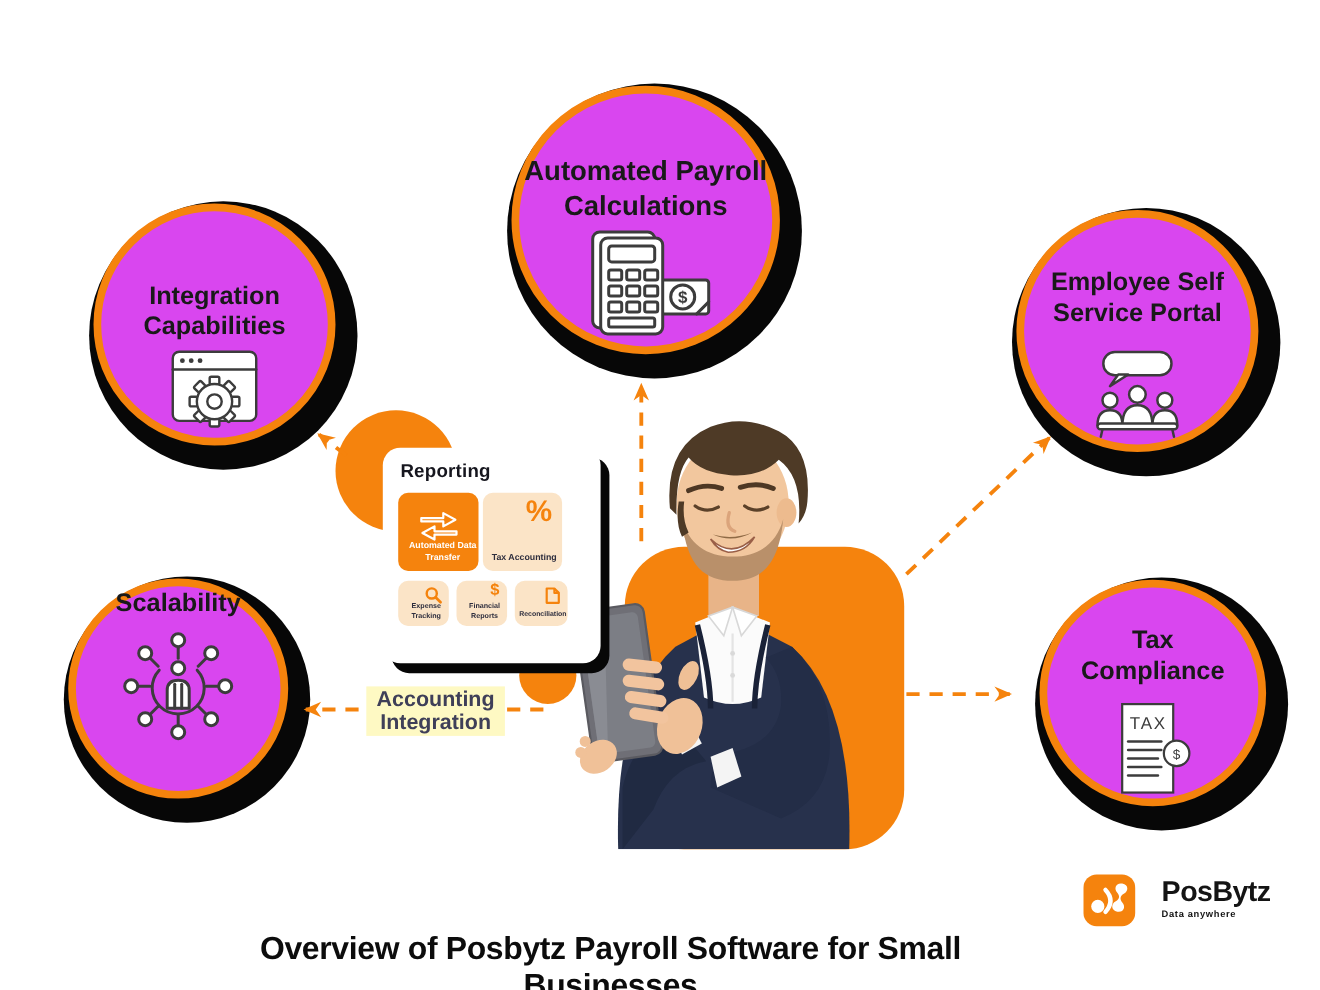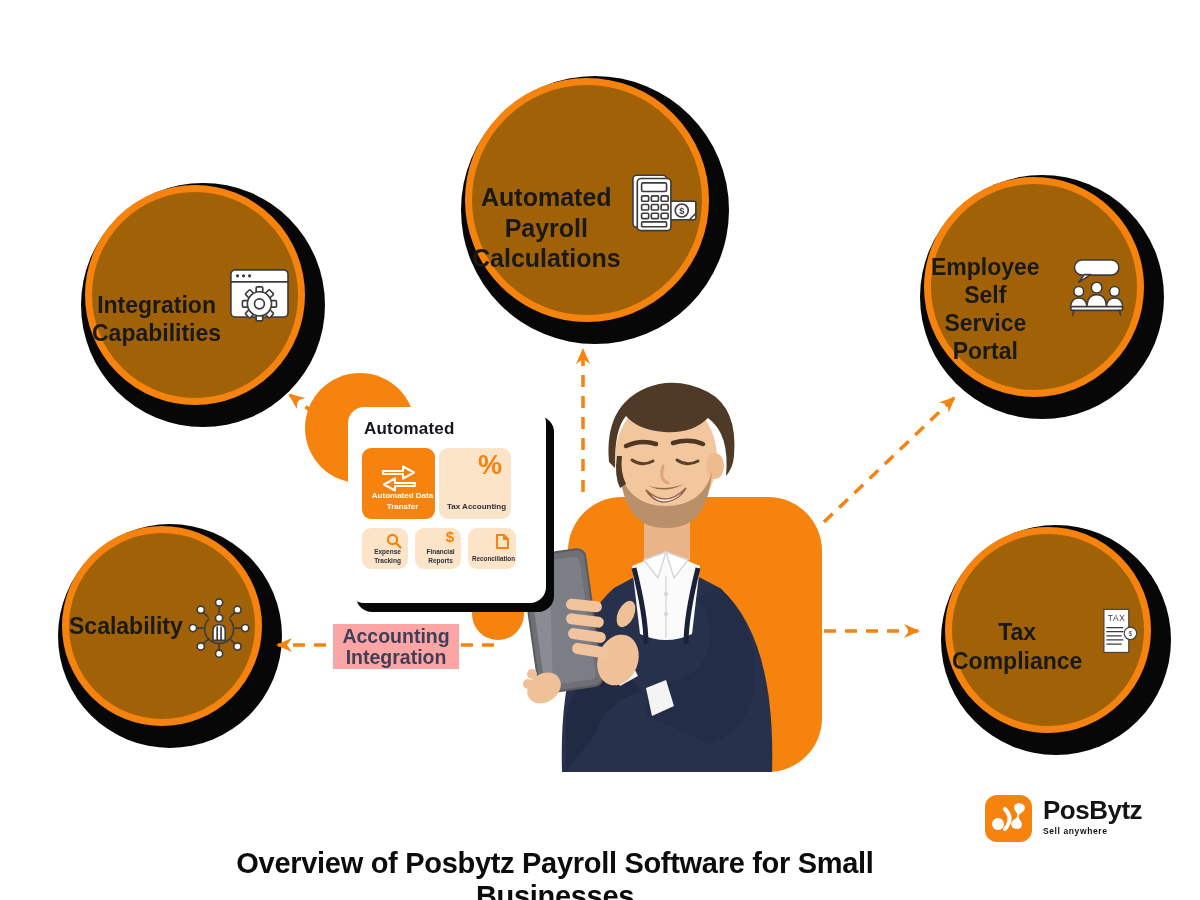--- a/index.html
+++ b/index.html
@@ -37,51 +37,51 @@
   .t5 .tile-label{left:4px;bottom:6px;font-size:6.3px;}
   .tile-glyph{position:absolute;top:2px;right:9px;font-size:27px;font-weight:bold;color:#F5830D;}
   .tile-glyph.small{top:0px;right:7px;font-size:15px;}
   .tile-svg-icon{position:absolute;top:5px;right:6px;}
   .t1 .arrows-icon{position:absolute;top:13px;left:14px;}
 
   
   .overlay{position:absolute;left:0;top:0;width:1200px;height:900px;z-index:7;pointer-events:none;}
 
   
-  .bubble{position:absolute;z-index:6;background:#a16207;border:7px solid #F5830D;border-radius:50%;
-          box-shadow:8px 10px 0 12px #070707;display:flex;flex-direction:row;align-items:center;
+  .bubble{position:absolute;z-index:6;background:#d946ef;border:7px solid #F5830D;border-radius:50%;
+          box-shadow:8px 10px 0 12px #070707;display:flex;flex-direction:column;align-items:center;
           box-sizing:border-box;}
   .bubble-label{font-weight:bold;color:#191919;text-align:center;line-height:1.22;}
   .b-top{left:465px;top:78px;width:244px;height:244px;}
   .b-top .bubble-label{font-size:25px;width:235px;margin-top:56px;}
   .b-top svg{margin-top:7px;}
   .b-int{left:85px;top:185px;width:220px;height:220px;}
-  .b-int .bubble-label{font-size:23px;width:175px;margin-top:48px;}
+  .b-int .bubble-label{font-size:23px;width:175px;margin-top:62px;}
   .b-int svg{margin-top:4px;}
-  .b-emp{left:924px;top:177px;width:220px;height:220px;gap:16px;}
+  .b-emp{left:924px;top:191px;width:220px;height:220px;gap:16px;}
   .b-emp .bubble-label{font-size:23px;width:195px;margin-top:44px;}
   .b-emp svg{margin-top:3px;}
   .b-sca{left:62px;top:526px;width:200px;height:200px;}
   .b-sca .bubble-label{font-size:23px;}
   .b-sca svg{margin-top:1px;}
   .b-tax{left:945px;top:527px;width:206px;height:206px;gap:12px;}
   .b-tax .bubble-label{font-size:23px;width:150px;margin-top:33px;}
   .b-tax svg{margin-top:2px;}
 
   
-  .connector-label{position:absolute;left:333px;top:624px;width:126px;z-index:8;background:#fca5a5;
+  .connector-label{position:absolute;left:333px;top:624px;width:126px;z-index:8;background:#fef9c3;
                    text-align:center;font-size:19.5px;font-weight:bold;color:#3F3F58;
                    line-height:1.06;padding:2px 0;}
 
   
   .footer-title{position:absolute;left:180px;top:811px;width:750px;text-align:center;
                 font-size:29px;font-weight:bold;color:#0C0C0C;letter-spacing:-.3px;z-index:5;margin-top:36px;}
   .logo{position:absolute;left:985px;top:795px;z-index:5;display:flex;align-items:flex-start;}
   .logo-glyph{width:47px;height:47px;background:#F5830D;border-radius:12px;flex:0 0 auto;}
-  .logo-text{margin-left:11px;padding-top:2px;}
+  .logo-text{margin-left:24px;padding-top:2px;}
   .logo-name{font-size:26px;font-weight:bold;color:#141414;line-height:1.05;letter-spacing:-.5px;}
   .logo-tagline{font-size:8.5px;font-weight:bold;color:#141414;letter-spacing:.6px;margin-top:2px;}
 
   
   .ink{stroke:#3C3C3C;stroke-width:3;fill:none;stroke-linecap:round;stroke-linejoin:round;}
   .inkf{stroke:#3C3C3C;stroke-width:3;fill:#fff;stroke-linecap:round;stroke-linejoin:round;}
 </style>
 </head>
 <body>
 
@@ -134,21 +134,21 @@
     <path d="M150 312 L170 304 L178 330 L156 340 Z" fill="#F4F4F4"></path>
     <ellipse cx="122" cy="284" rx="20" ry="26" transform="rotate(20 122 284)" fill="#F0C198"></ellipse>
     <rect x="70" y="224" width="36" height="11" rx="5.5" transform="rotate(6 88 229)" fill="#F2C49E"></rect>
     <rect x="70" y="239" width="38" height="11" rx="5.5" transform="rotate(7 89 244)" fill="#F2C49E"></rect>
     <rect x="72" y="254" width="38" height="11" rx="5.5" transform="rotate(8 91 259)" fill="#F2C49E"></rect>
     <rect x="76" y="269" width="36" height="11" rx="5.5" transform="rotate(9 94 274)" fill="#F2C49E"></rect>
     <ellipse cx="130" cy="238" rx="8" ry="14" transform="rotate(25 130 238)" fill="#EFC096"></ellipse>
   </svg>
 
   <div class="card">
-    <div class="card-title">Automated</div>
+    <div class="card-title">Reporting</div>
 
     <div class="tile t1 hl">
       <svg class="arrows-icon" width="46" height="32" viewBox="0 0 46 32">
         <path d="M7 10 H27 V5.5 L38 11.5 27 17.5 V13 H7 Z" fill="none" stroke="#fff" stroke-width="2" stroke-linejoin="round"></path>
         <path d="M39 22 H19 V17.5 L8 23.5 19 29.5 V25 H39 Z" fill="none" stroke="#fff" stroke-width="2" stroke-linejoin="round"></path>
       </svg>
       <div class="tile-label">Automated Data Transfer</div>
     </div>
 
     <div class="tile t2">
@@ -305,17 +305,17 @@
   <div class="logo">
     <div class="logo-glyph">
       <svg width="47" height="47" viewBox="0 0 47 47">
         <circle cx="13" cy="29" r="6" fill="#fff"></circle>
         <path d="M20 14 Q29 23.5 20 34" stroke="#fff" stroke-width="4" fill="none" stroke-linecap="round"></path>
         <path d="M33 8 C39 8 40 14 36 17 C33 19.5 33 22.5 36 25 C40 28 39 34 33 34 C27 34 26 28 30 25 C33 22.5 33 19.5 30 17 C26 14 27 8 33 8 Z" fill="#fff" transform="rotate(10 33 21)"></path>
       </svg>
     </div>
     <div class="logo-text">
       <div class="logo-name">PosBytz</div>
-      <div class="logo-tagline">Sell anywhere</div>
+      <div class="logo-tagline">Data anywhere</div>
     </div>
   </div>
 
 </div>
 
 </body></html>

